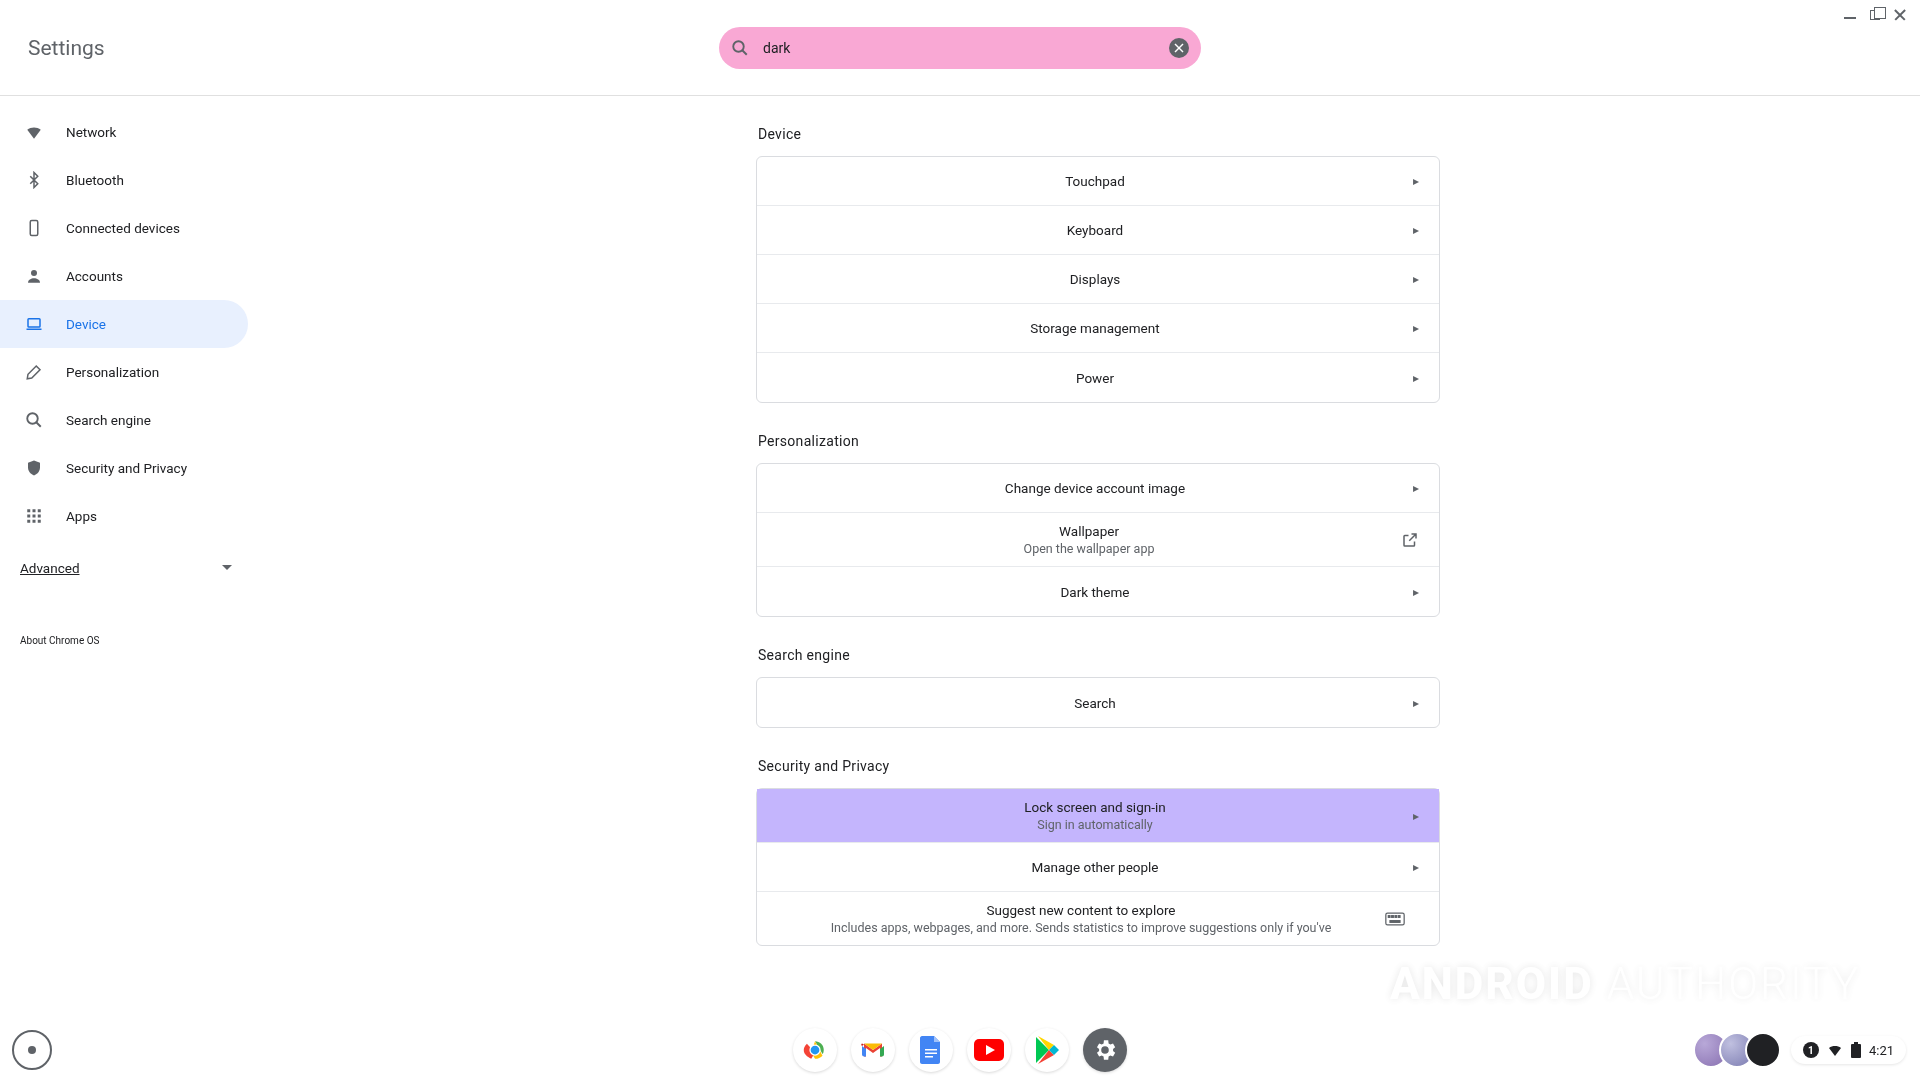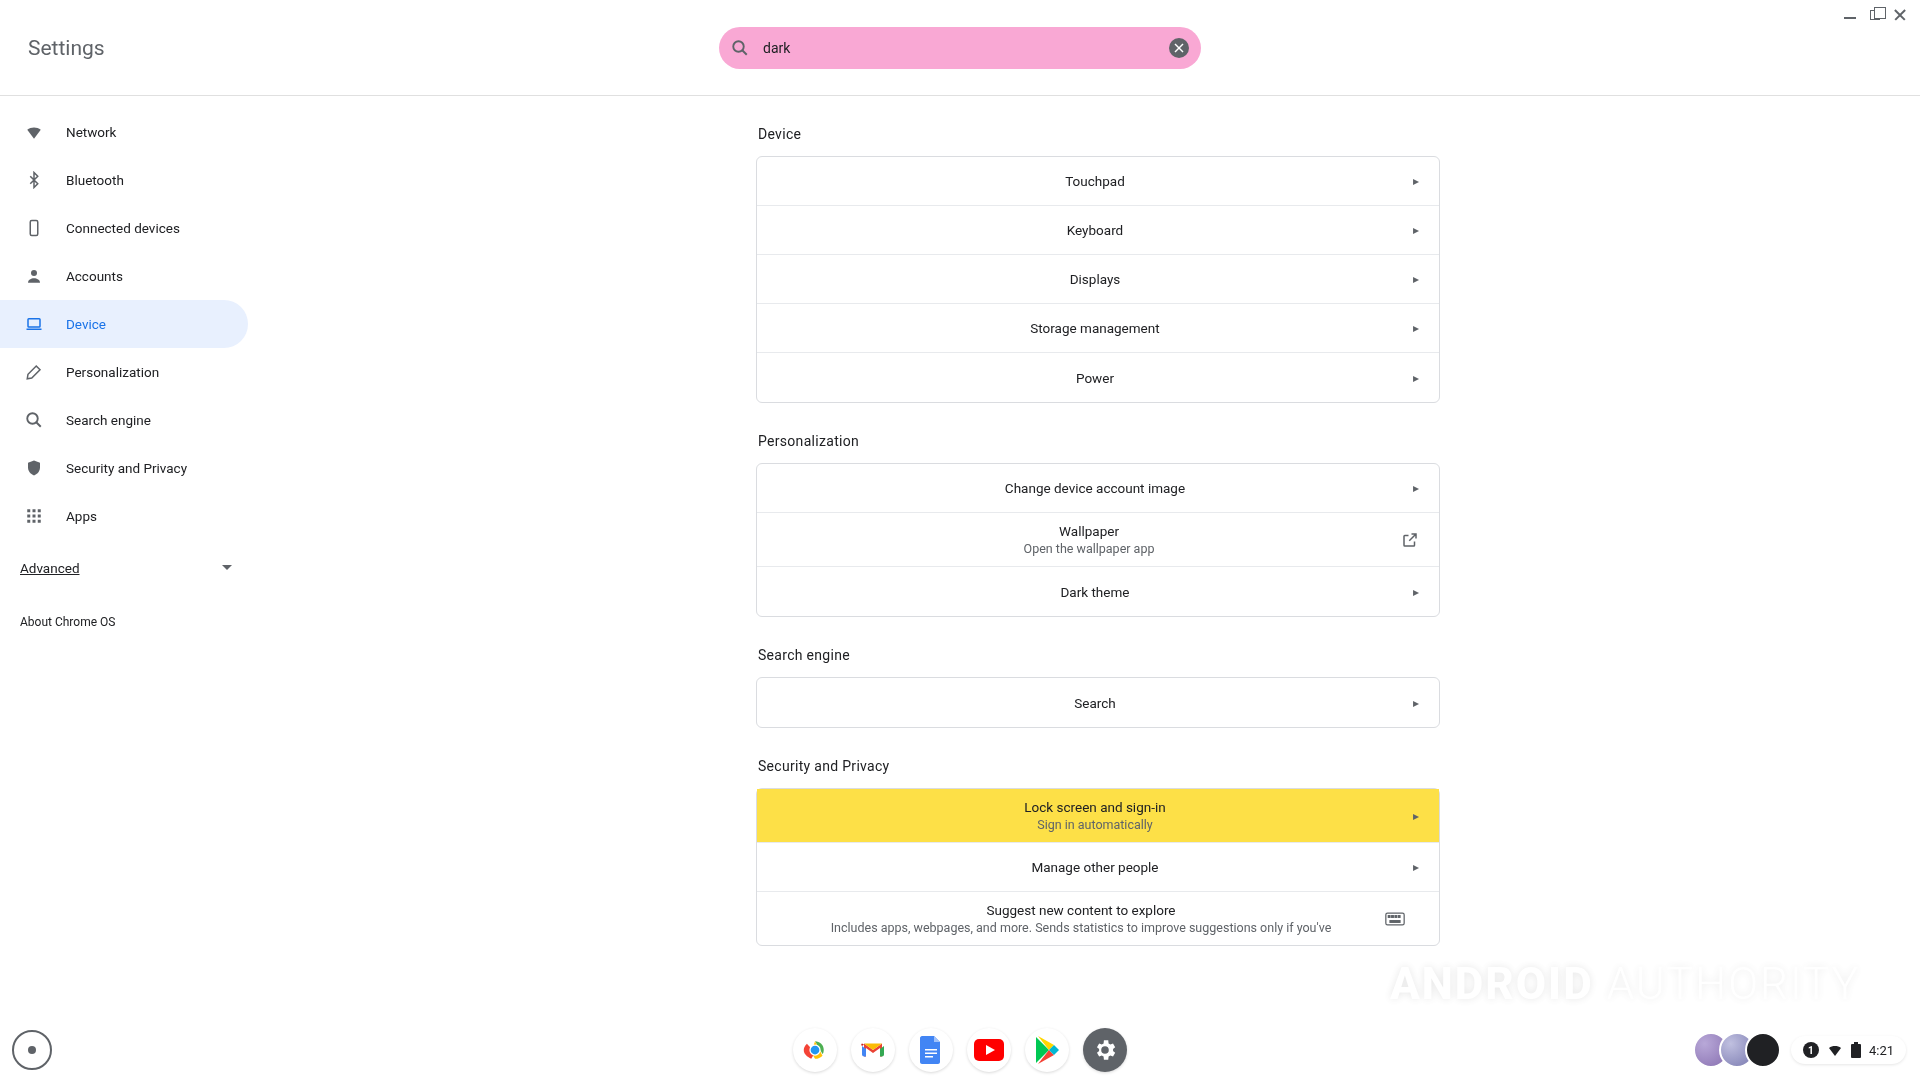--- a/index.html
+++ b/index.html
@@ -23,29 +23,29 @@
 .search input { flex:1; border:none; background:transparent; outline:none; font-size: 14px; color:#202124; }
 .search .clear { width:20px; height:20px; border-radius:50%; background:#5f6368; color:#fff; display:flex; align-items:center; justify-content:center; font-size:12px; cursor:pointer;}
 
 .body-wrap { display:flex; height: calc(100% - 96px - 60px); gap: 20px; }
 .sidebar { width: 256px; padding-top: 12px; }
 .navitem { height: 48px; display:flex; align-items:center; padding-left: 24px; font-size: 13.5px; color:#202124; cursor:pointer; border-radius: 0 24px 24px 0; margin-right: 8px;}
 .navitem.active { background:#e8f0fe; color:#1a73e8; }
 .navitem .nicon { width:20px; margin-right: 22px; display:flex; justify-content:center; color:#5f6368;}
 .navitem.active .nicon { color:#1a73e8;}
 .advanced { height:48px; display:flex; align-items:center; justify-content:space-between; padding: 0 24px 0 20px; font-size:13.5px; color:#202124; cursor:pointer; margin-top:4px;text-decoration:underline;}
-.about { height:48px; display:flex; align-items:center; padding-left:20px; font-size:12px; color:#202124; cursor:pointer; margin-top:6px;}
+.about { height:48px; display:flex; align-items:flex-end; padding-left:20px; font-size:10px; color:#202124; cursor:pointer; margin-top:6px;}
 
 .content { flex:1; overflow-y:auto; padding-top: 20px; padding-bottom: 40px;}
 .content-inner { width: 684px; margin: 0 auto; }
 .section-title { font-size: 14px; color:#202124; margin-bottom: 14px; margin-top: 10px; padding-left: 2px; letter-spacing: 0.3px;}
 .card { border: 1px solid #dadce0; border-radius: 6px; margin-bottom: 30px; text-align: center; }
 .row { min-height: 49px; display:flex; align-items:center; padding: 10px 20px; border-bottom: 1px solid #e8eaed; cursor:pointer; }
 .row:last-child { border-bottom: none; }
-.row.highlight { background: #fde047; }
+.row.highlight { background: #c4b5fd; }
 .row-body { flex:1; }
 .row-title { font-size: 13.5px; color:#202124; }
 .row-sub { font-size: 12.5px; color:#5f6368; margin-top:2px;}
 .row-arrow { color:#5f6368; font-size:12px;}
 .row-ext { color:#5f6368; }
 .toggle { width:34px; height:14px; background:#8ab4f8; opacity:0.6; border-radius:7px; position:relative;}
 .toggle .knob { position:absolute; right:-3px; top:-3px; width:20px; height:20px; background:#1a73e8; border-radius:50%; box-shadow:0 1px 3px rgba(0,0,0,0.3);}
 .row-keyicon { color:#5f6368; margin-right:14px; font-size:16px;}
 
 .shelf { position:absolute; bottom:0; left:0; right:0; height:60px; display:flex; align-items:center; }

